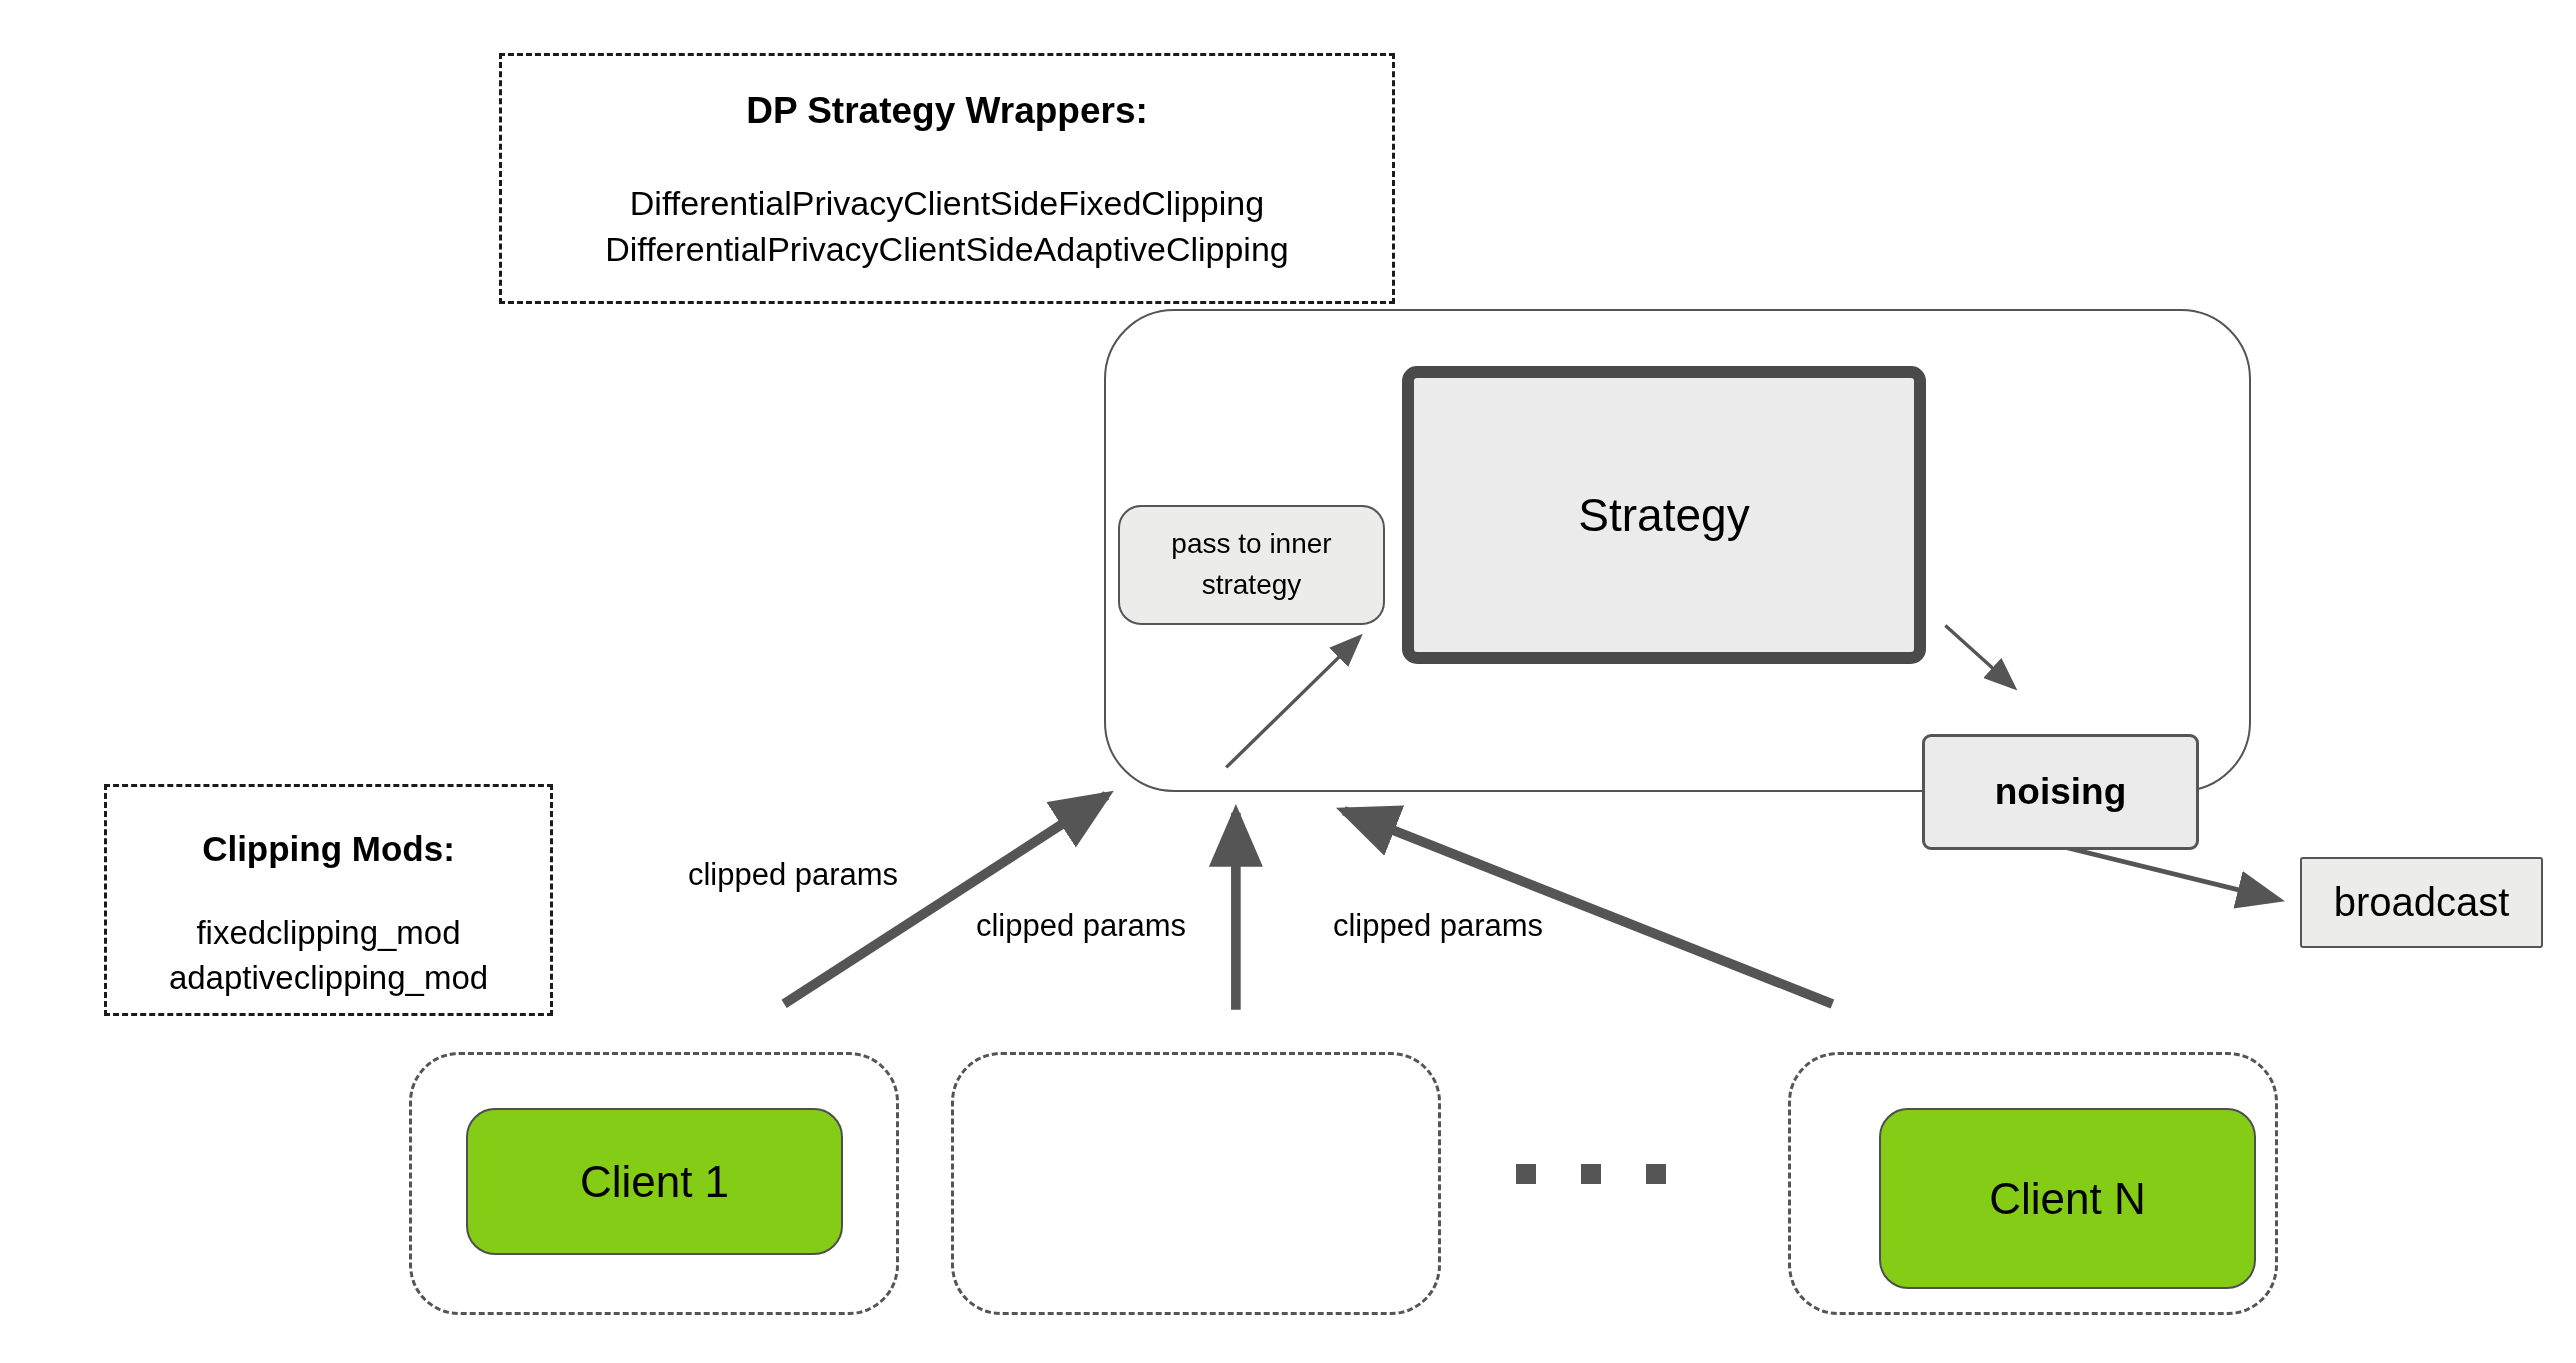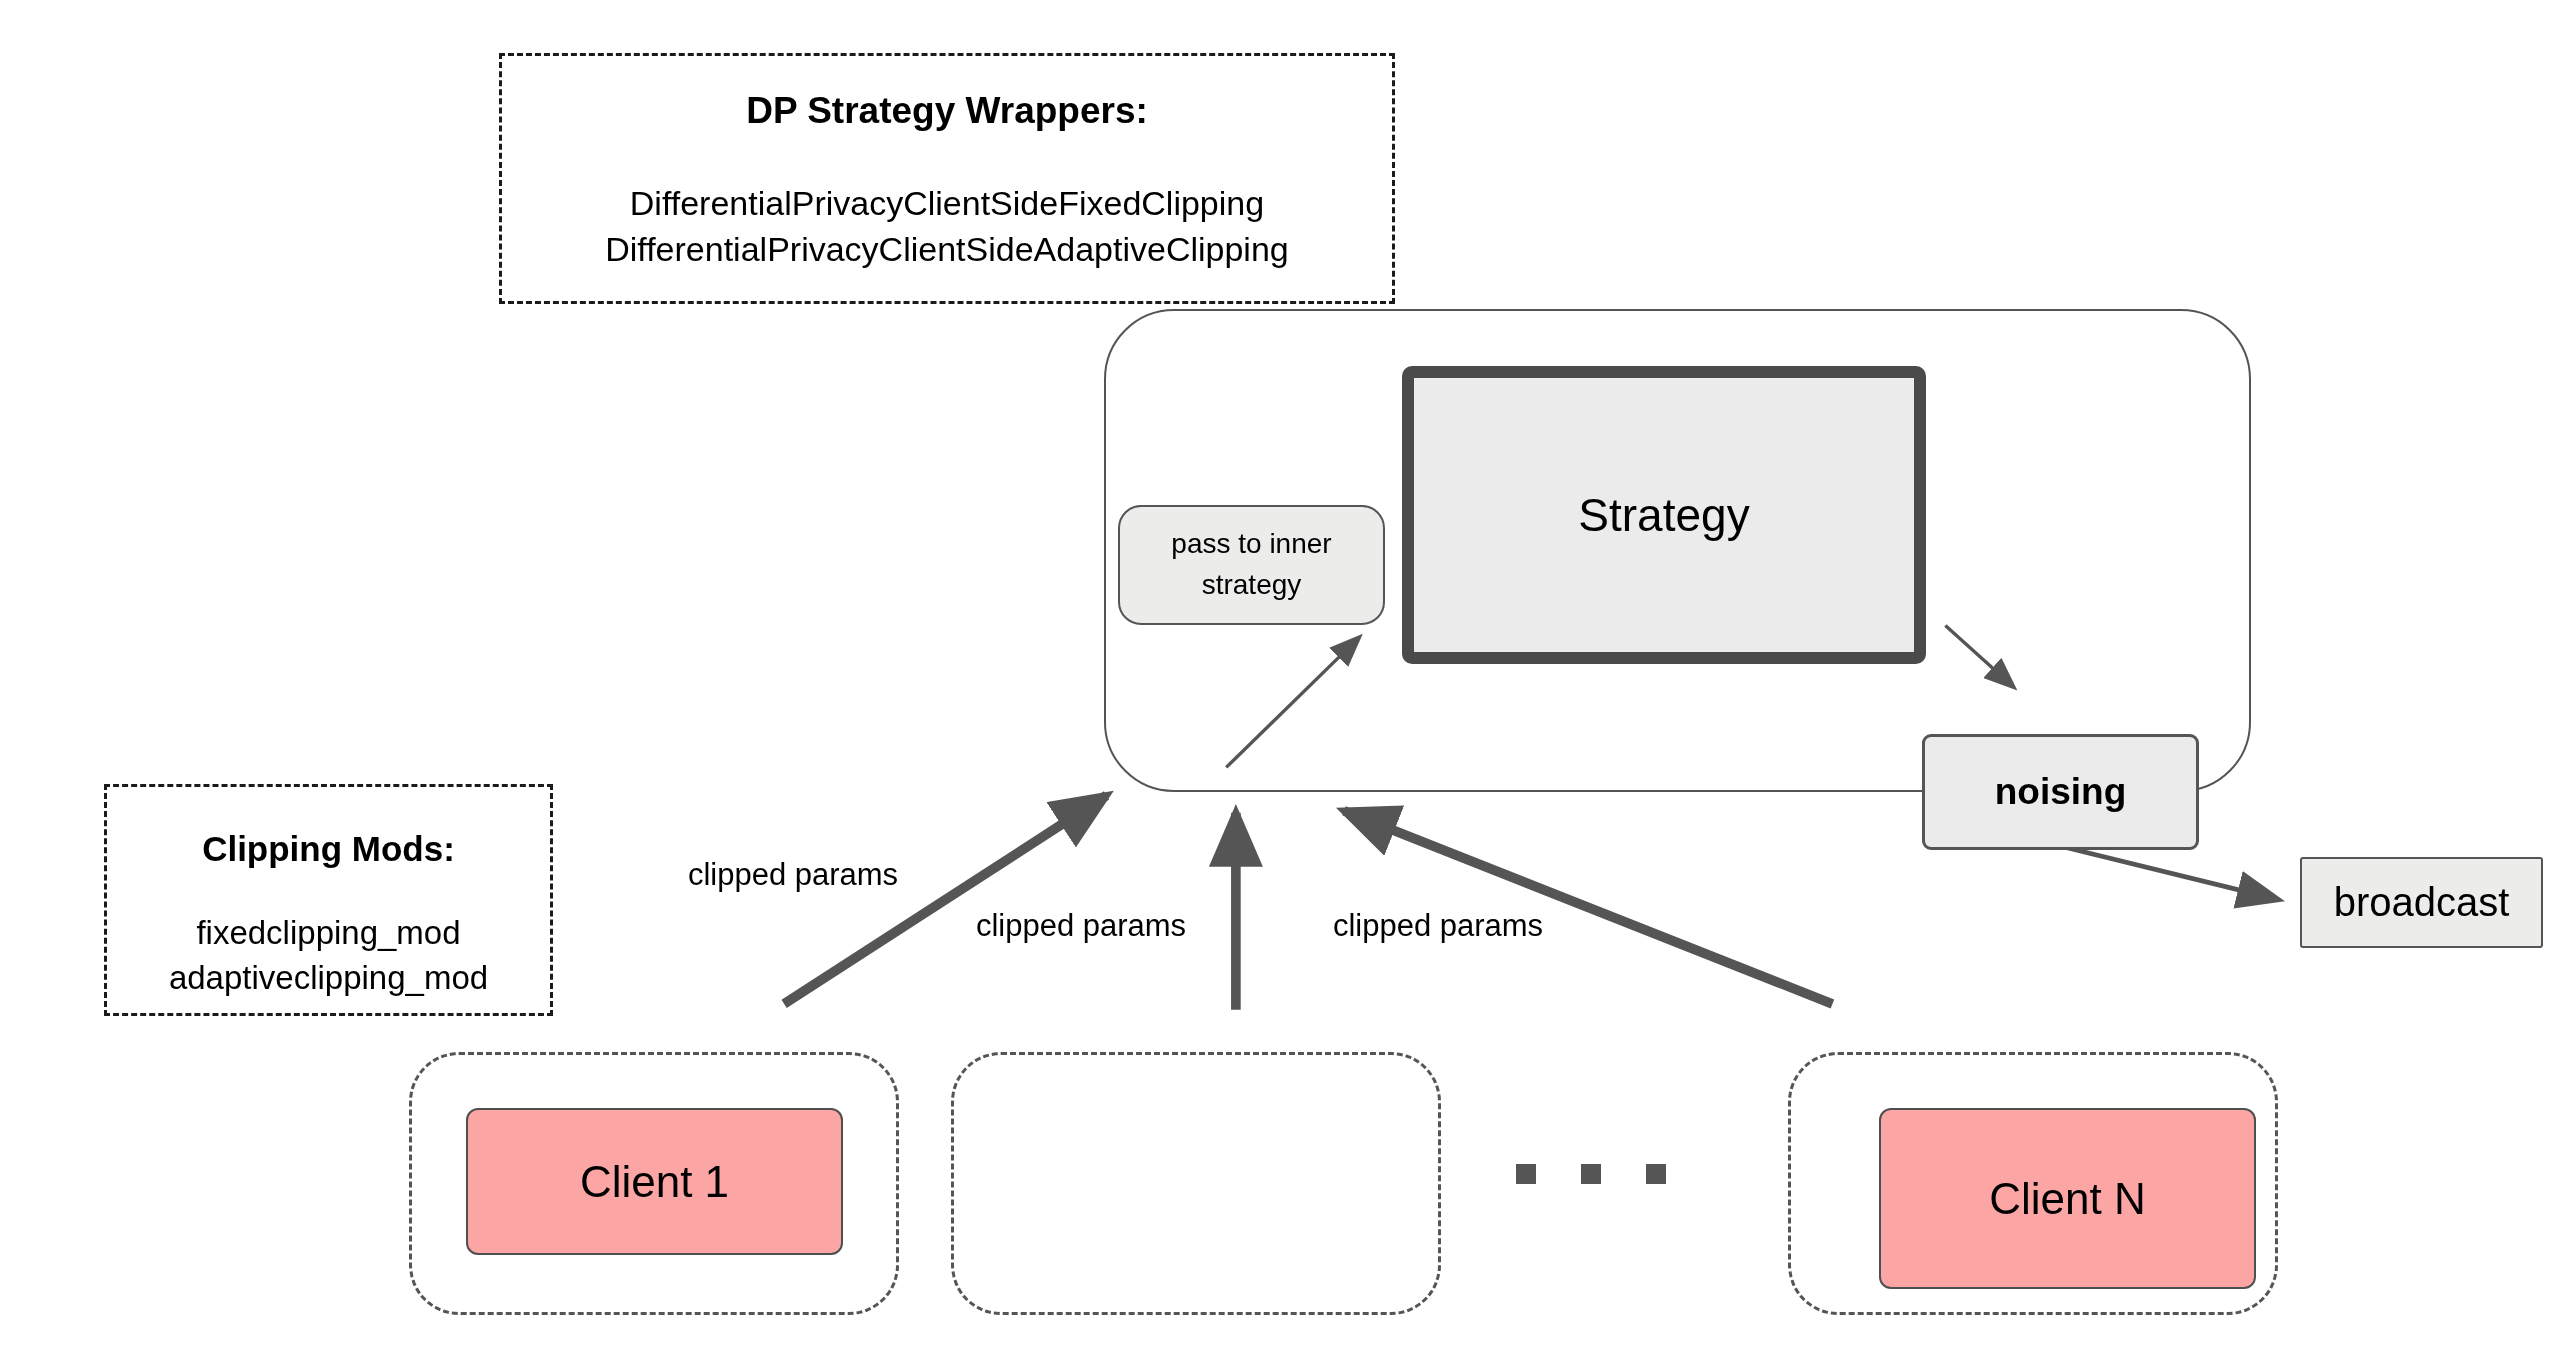--- a/index.html
+++ b/index.html
@@ -25,21 +25,21 @@
   .note-line{font-size:34px;line-height:1.35;}
 
   
   .server{
     border:2.9px solid #545454;
     border-radius:70px;
     background:#ffffff;
   }
   .strategy{
     border:12.6px solid #4a4a4a;
-    border-radius:10px;
+    border-radius:15px;
     background:#ebebeb;
     display:flex;align-items:center;justify-content:center;
     font-size:46px;
   }
   .pass-box{
     border:2.9px solid #555;
     border-radius:23px;
     background:#ececeb;
     display:flex;align-items:center;justify-content:center;
     text-align:center;
@@ -62,22 +62,22 @@
   }
 
   
   .client-outer{
     border:3.9px dashed #555;
     border-radius:50px;
     background:#ffffff;
   }
   .client-inner{
     border:2.9px solid #4f4f4f;
-    border-radius:12px;
-    background:#fca5a5;
+    border-radius:29px;
+    background:#84cc16;
     display:flex;align-items:center;justify-content:center;
     font-size:44px;
   }
 
   .edge-label{
     font-size:31px;
     width:270px;
     text-align:center;
   }
 

